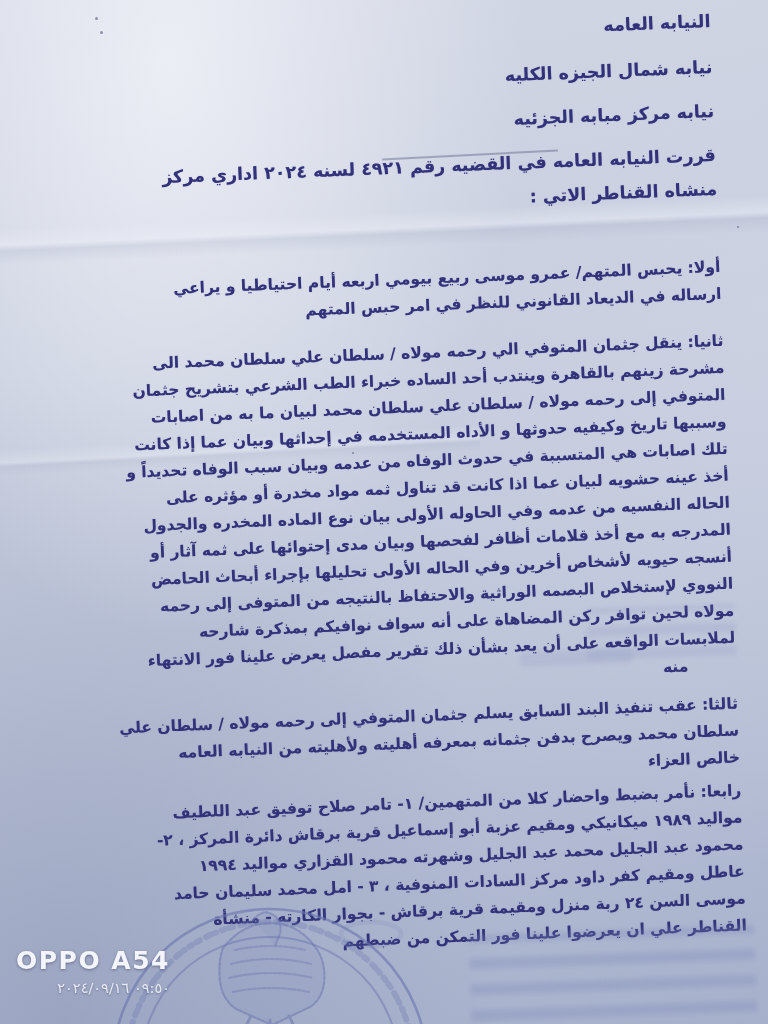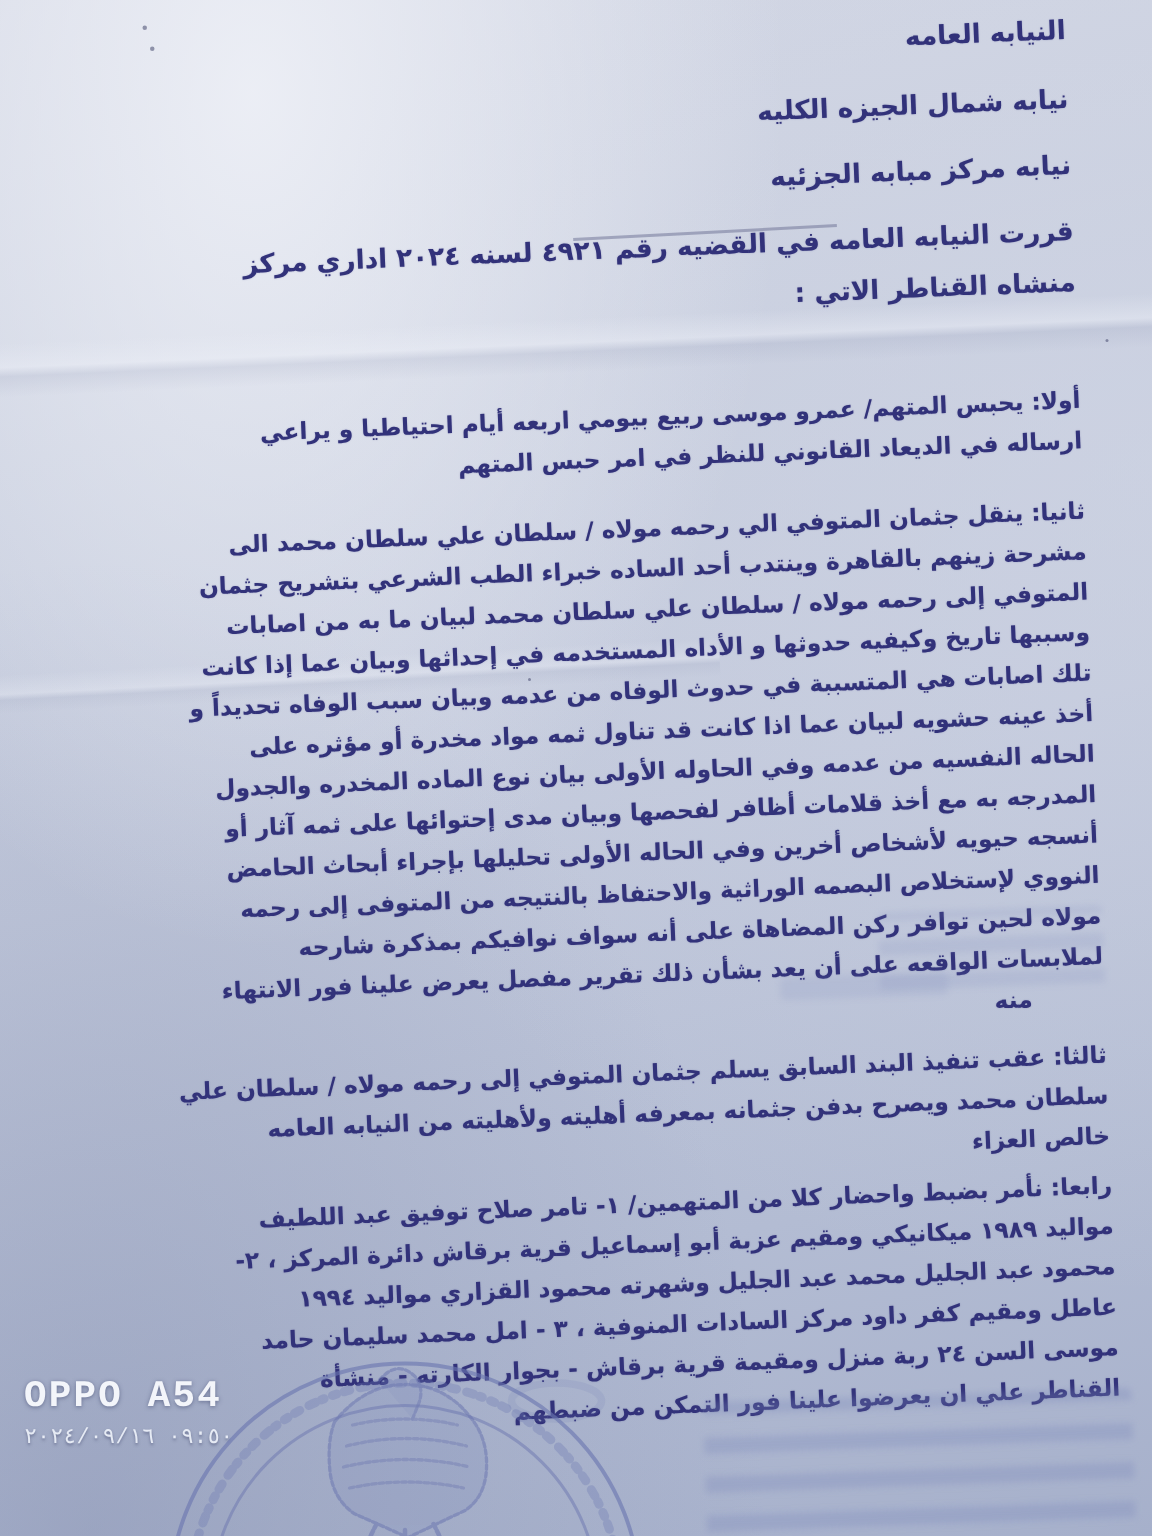--- a/index.html
+++ b/index.html
@@ -57,24 +57,24 @@
   .speck{position:absolute;width:3px;height:3px;border-radius:50%;background:rgba(70,72,110,.55);}
   .speck.s1{left:95px;top:17px;}
   .speck.s2{left:100px;top:31px;}
   .speck.s3{left:737px;top:226px;width:2px;height:2px;}
   .speck.s4{left:352px;top:452px;width:2px;height:2px;}
   .scratch{position:absolute;left:382px;top:154px;width:176px;height:1.5px;
     background:rgba(105,110,145,.5);transform:rotate(-3deg);}
   
   .stamp{position:absolute;left:103px;top:898px;width:334px;height:126px;}
   
-  .wm{position:absolute;left:16px;top:916px;color:#f3f5fa;font-family:Liberation Mono, monospace;}
+  .wm{position:absolute;left:16px;top:946px;color:#f3f5fa;}
   .wm-device{font-size:25px;font-weight:700;letter-spacing:1.5px;
     text-shadow:0 1px 3px rgba(55,62,100,.55);}
-  .wm-time{font-size:14.5px;margin-top:5px;direction:ltr;text-align:left;
+  .wm-time{font-size:14.5px;margin-top:5px;direction:ltr;text-align:right;
     letter-spacing:.5px;color:rgba(238,242,250,.92);
     text-shadow:0 1px 2px rgba(55,62,100,.5);}
 </style>
 </head>
 <body>
 
 <div class="photo">
   <div class="paper"></div>
   <div class="crease"></div>
   <div class="crease2"></div>

